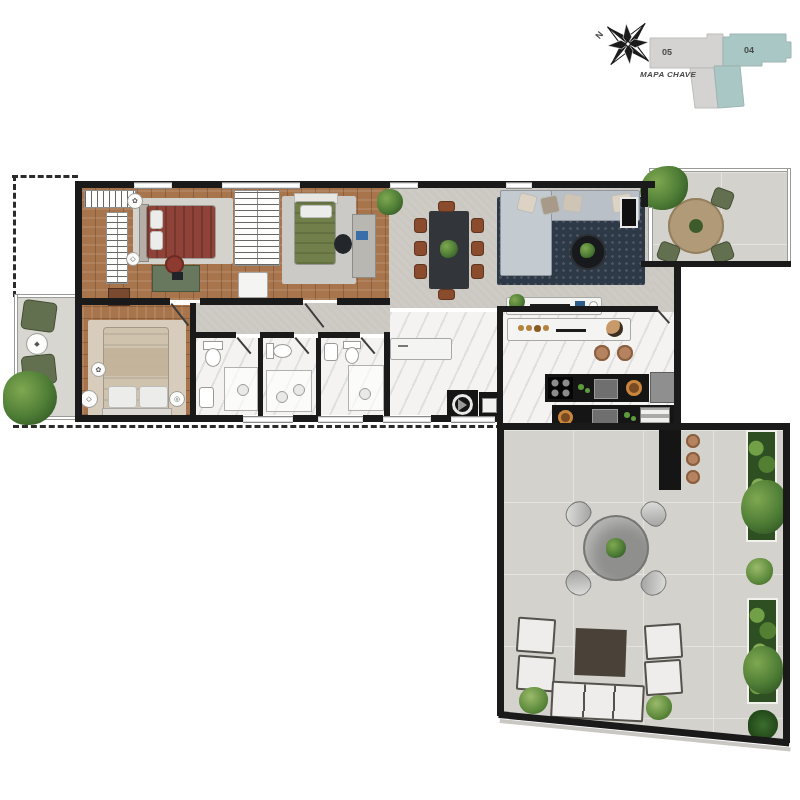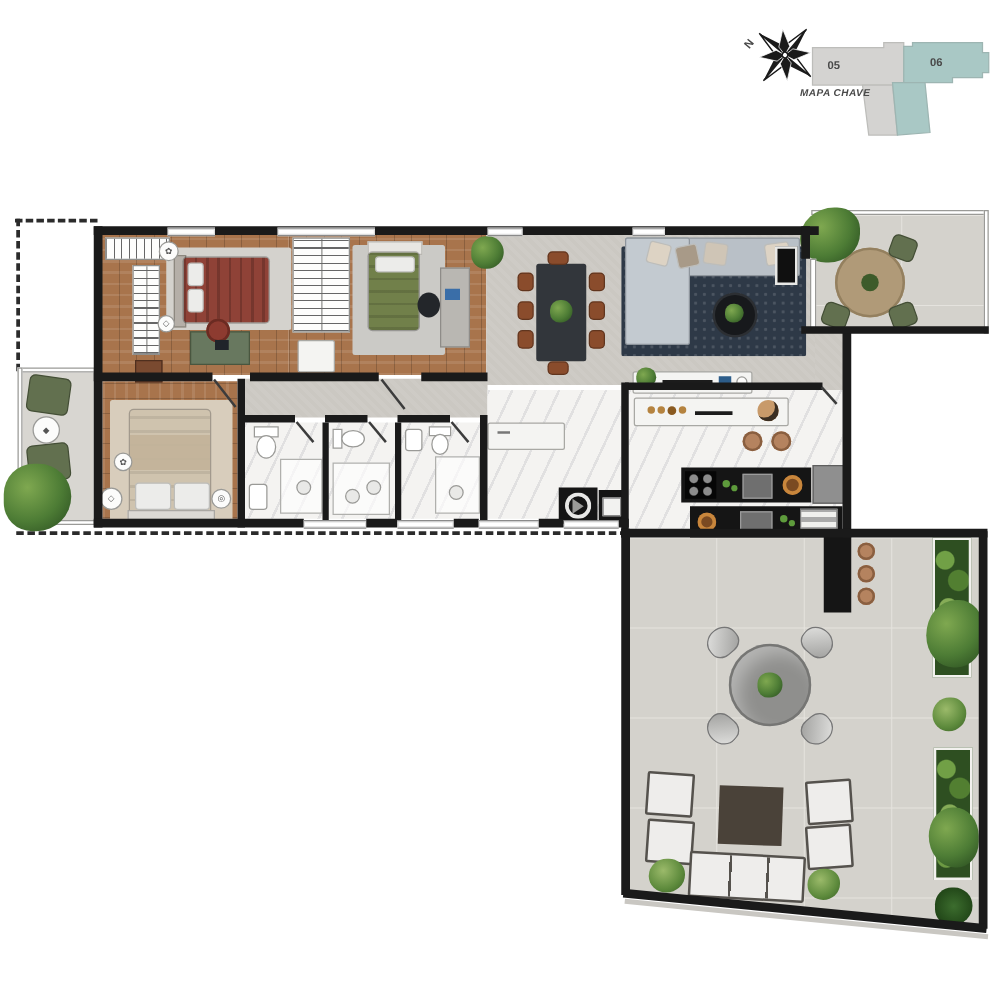--- a/index.html
+++ b/index.html
@@ -91,21 +91,21 @@
 
   <div class="abs" style="left:635px;top:22px;width:165px;height:92px;">
     <svg width="165" height="92" viewBox="0 0 165 92">
       <polygon points="15,16 72,16 72,12 88,12 88,44 80,44 80,46 15,46" stroke="#bdbdba" stroke-width="1" fill="#d4d3d1"></polygon>
       <polygon points="55,46 79,46 83,86 60,86" stroke="#bdbdba" stroke-width="1" fill="#d4d3d1"></polygon>
       <polygon points="88,15 95,15 95,12 151,12 151,20 156,20 156,36 151,36 151,40 127,40 127,44 88,44" stroke="#9db5b2" stroke-width="1" fill="#a9c8c5"></polygon>
       <polygon points="79,44 105,44 109,84 83,86" stroke="#9db5b2" stroke-width="1" fill="#a9c8c5"></polygon>
     </svg>
   </div>
   <div class="abs label" style="left:662px;top:47px;font-size:9px;">05</div>
-  <div class="abs label" style="left:744px;top:45px;font-size:9px;">06</div>
+  <div class="abs label" style="left:744px;top:45px;font-size:9px;">04</div>
   <div class="abs keytext" style="left:640px;top:70px;font-size:8px;">MAPA CHAVE</div>
 
   <div class="abs dash-h" style="left:12px;top:175px;width:66px;height:0;"></div>
   <div class="abs dash-v" style="left:13px;top:175px;width:0;height:122px;"></div>
   <div class="abs dash-h" style="left:13px;top:425px;width:489px;height:0;"></div>
 
   <div class="abs wood" style="left:81px;top:188px;width:150px;height:112px;"></div>
   <div class="abs wood" style="left:231px;top:188px;width:158px;height:112px;"></div>
   <div class="abs graychip" style="left:389px;top:188px;width:263px;height:120px;"></div>
   <div class="abs graychip" style="left:652px;top:266px;width:24px;height:46px;"></div>

